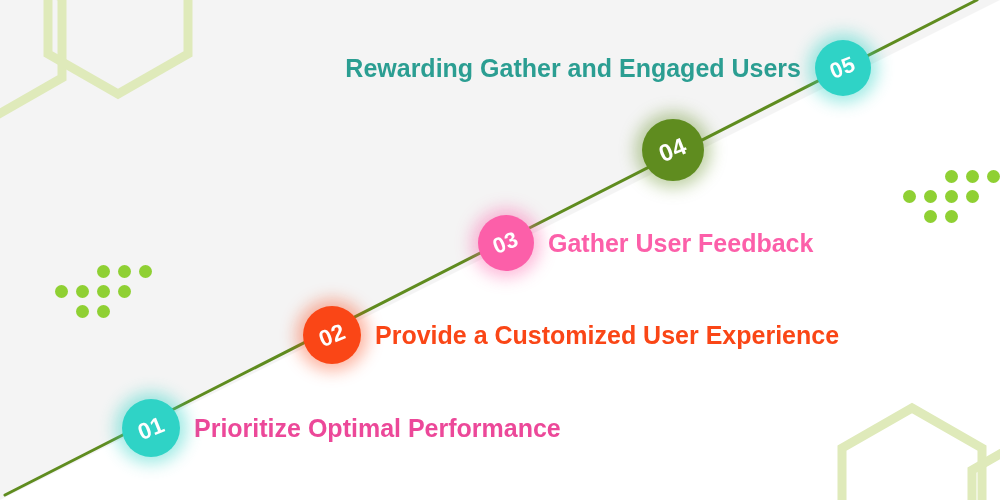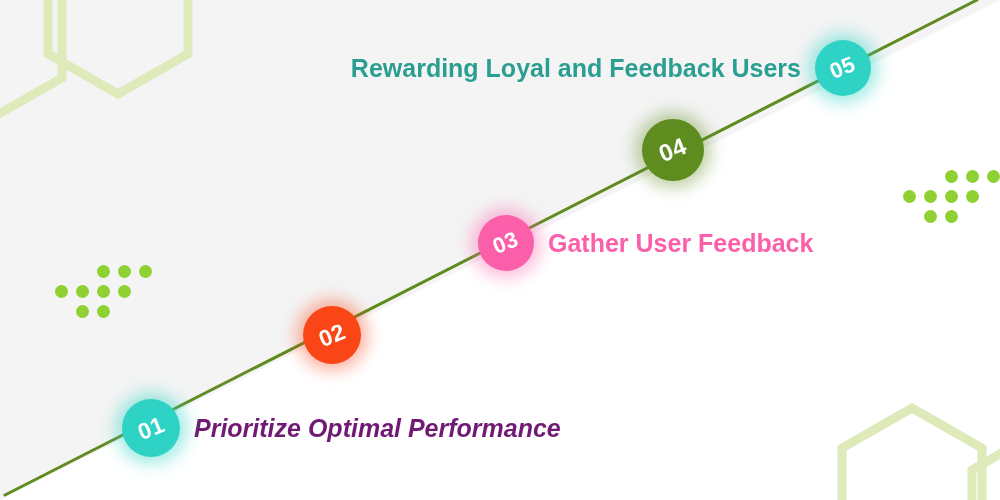--- a/index.html
+++ b/index.html
@@ -147,39 +147,40 @@
 
   <svg class="line-layer" viewBox="0 0 1000 500" width="1000" height="500">
     <line id="timeline-path" x1="5" y1="495" x2="977" y2="0" stroke="#5f8c1f" stroke-width="3" stroke-linecap="round"></line>
   </svg>
 
   <div id="milestone-host">
       <div class="milestone text-left" style="top: 36px; left: auto; right: 129px;">
         <div class="marker" style="width: 56px; height: 56px; background: rgb(47, 211, 198); box-shadow: rgba(47, 211, 198, 0.45) 0px 0px 16px 7px;">
           <span class="marker-num" style="font-size: 22px;">05</span>
         </div>
-        <span class="milestone-label" style="color: rgb(43, 158, 146);">Rewarding Loyal and Feedback Users</span>
+        <span class="milestone-label" style="color: rgb(43, 158, 146);">Rewarding Gather and Engaged Users</span>
       </div>
       <div class="milestone text-left" style="top: 118px; left: auto; right: 296px;">
         <div class="marker" style="width: 62px; height: 62px; background: rgb(95, 140, 31); box-shadow: rgba(95, 140, 31, 0.4) 0px 0px 16px 7px;">
           <span class="marker-num" style="font-size: 24px;">04</span>
         </div>
       </div>
       <div class="milestone text-right" style="top: 211px; left: 478px;">
         <div class="marker" style="width: 56px; height: 56px; background: rgb(252, 95, 169); box-shadow: rgba(252, 95, 169, 0.42) 0px 0px 16px 7px;">
           <span class="marker-num" style="font-size: 22px;">03</span>
         </div>
         <span class="milestone-label" style="color: rgb(252, 95, 169); text-align: right;">Gather User Feedback</span>
       </div>
       <div class="milestone text-right" style="top: 303px; left: 303px;">
         <div class="marker" style="width: 58px; height: 58px; background: rgb(250, 70, 22); box-shadow: rgba(250, 70, 22, 0.4) 0px 0px 16px 7px;">
           <span class="marker-num" style="font-size: 23px;">02</span>
         </div>
+        <span class="milestone-label" style="color: rgb(250, 70, 22);">Provide a Customized User Experience</span>
       </div>
       <div class="milestone text-right" style="top: 396px; left: 122px;">
         <div class="marker" style="width: 58px; height: 58px; background: rgb(47, 211, 198); box-shadow: rgba(47, 211, 198, 0.45) 0px 0px 16px 7px;">
           <span class="marker-num" style="font-size: 23px;">01</span>
         </div>
-        <span class="milestone-label" style="color: #701a75; font-style: italic;">Prioritize Optimal Performance</span>
+        <span class="milestone-label" style="color: #ec4899;">Prioritize Optimal Performance</span>
       </div>
     </div>
 
 </div>
 
 </body></html>

